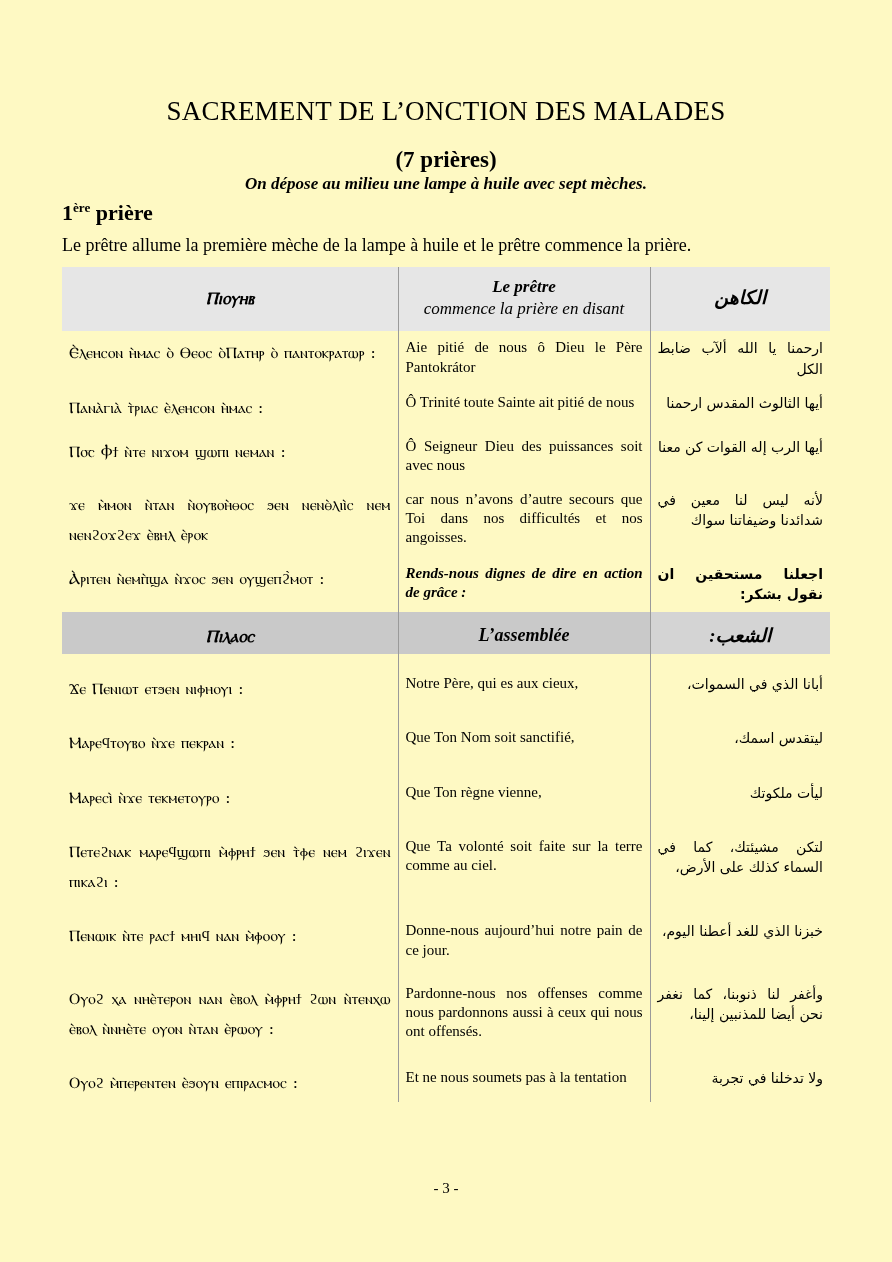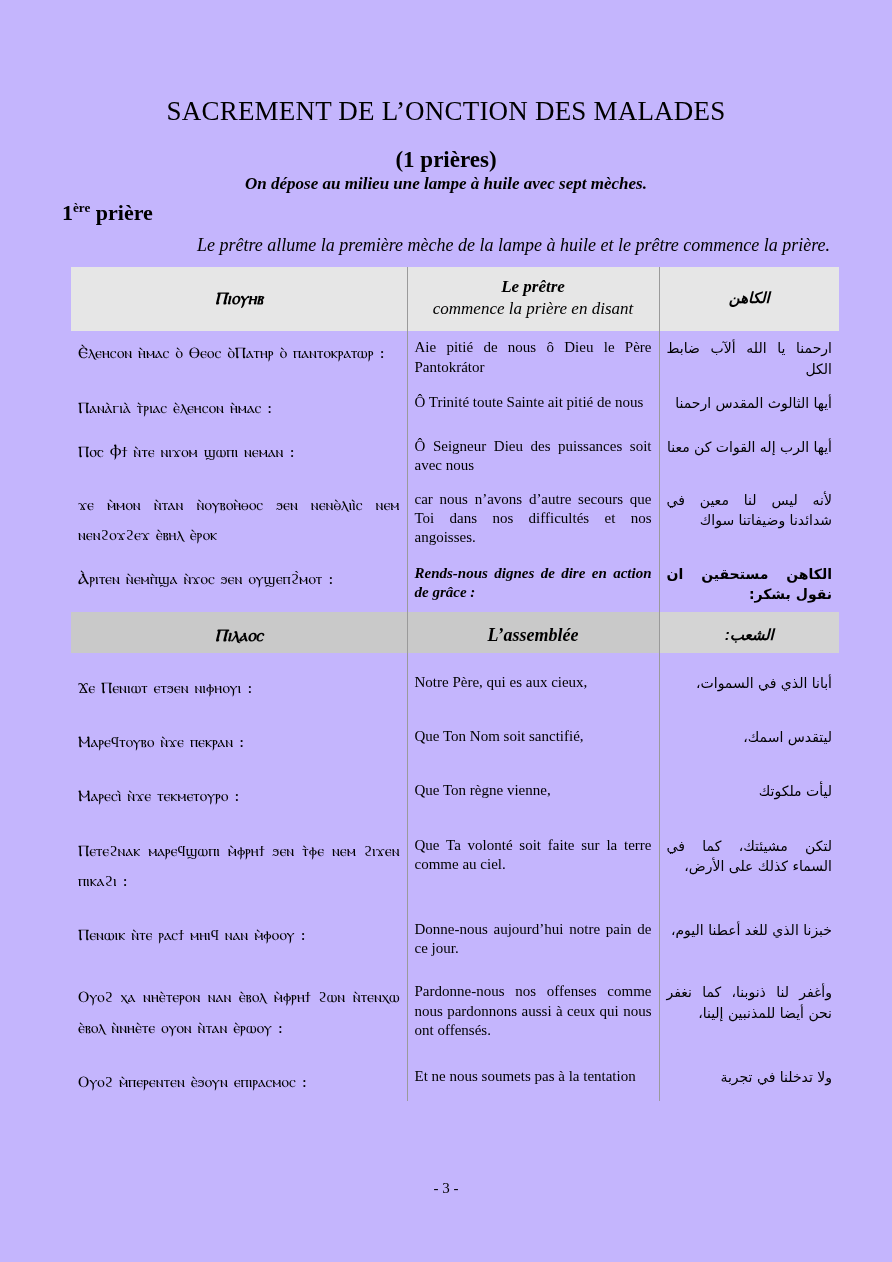--- a/index.html
+++ b/index.html
@@ -4,21 +4,21 @@
 <style>
   html, body {
     margin: 0;
     padding: 0;
     background: #ffffff;
   }
   .page {
     width: 892px;
     height: 1262px;
     position: relative;
-    background: #c4b5fd;
+    background: #fef9c3;
     box-sizing: border-box;
     font-family: "Liberation Serif", "DejaVu Serif", serif;
     color: #000000;
     overflow: hidden;
   }
   .content {
     position: absolute;
     left: 62px;
     top: 0;
     width: 768px;
@@ -54,34 +54,32 @@
     font-weight: bold;
     margin-top: 6px;
     line-height: 1.2;
   }
   .doc-prayer-no sup {
     font-size: 0.6em;
     vertical-align: super;
     font-weight: bold;
   }
   .doc-instruction {
-    text-align: right;
+    text-align: left;
     font-size: 18px;
     margin-top: 7px;
     line-height: 1.25;
-    font-style: italic;
   }
 
   
   table.liturgy {
     border-collapse: collapse;
     width: 768px;
     margin-top: 11px;
     table-layout: fixed;
-    margin-left: 9px;
   }
   table.liturgy col.c-coptic { width: 336px; }
   table.liturgy col.c-french { width: 252px; }
   table.liturgy col.c-arabic { width: 180px; }
 
   table.liturgy td {
     vertical-align: top;
     padding: 6px 7px 7px 7px;
     border-left: 1px solid #9a9a9a;
     border-right: 1px solid #9a9a9a;
@@ -146,24 +144,24 @@
   .arabic {
     font-family: "DejaVu Sans", "Liberation Sans", sans-serif;
     direction: rtl;
     text-align: justify;
     text-align-last: right;
     font-size: 14px;
     line-height: 1.45;
   }
   .arabic.bold { font-weight: bold; }
   .arabic-head {
-    font-family: Liberation Sans, sans-serif;
+    font-family: Liberation Serif, serif;
     direction: rtl;
     text-align: center;
-    font-size: 15px;
+    font-size: 19px;
     font-weight: bold;
     font-style: italic;
     line-height: 1.3;
   }
 
   
   tr.body-row > td { padding-top: 7px; padding-bottom: 7px; }
   tr.body-row.tight > td { padding-top: 20px; padding-bottom: 4px; }
 
   
@@ -176,21 +174,21 @@
     font-size: 15px;
   }
 </style>
 </head>
 <body>
 
 <div class="page">
   <div class="content">
 
     <h1 class="doc-title">SACREMENT DE L’ONCTION DES MALADES</h1>
-    <div class="doc-subtitle">(1 prières)</div>
+    <div class="doc-subtitle">(7 prières)</div>
     <div class="doc-rubric">On dépose au milieu une lampe à huile avec sept mèches.</div>
     <div class="doc-prayer-no"><span>1</span><sup>ère</sup><span> prière</span></div>
     <div class="doc-instruction">Le prêtre allume la première mèche de la lampe à huile et le prêtre commence la prière.</div>
 
     <table class="liturgy">
       <colgroup>
         <col class="c-coptic">
         <col class="c-french">
         <col class="c-arabic">
       </colgroup>
@@ -260,21 +258,21 @@
         </tr>
 
         <tr class="body-row">
           <td class="coptic-cell">
               <div class="coptic">Ⲁ̀ⲣⲓⲧⲉⲛ ⲛ̀ⲉⲙⲡ̀ϣⲁ ⲛ̀ϫⲟⲥ ϧⲉⲛ ⲟⲩϣⲉⲡϩ̀ⲙⲟⲧ :</div>
             </td>
           <td>
               <div class="french bold">Rends-nous dignes de dire en action de grâce :</div>
             </td>
           <td class="arabic-cell">
-              <div class="arabic bold">الكاهن مستحقين ان نقول بشكر:</div>
+              <div class="arabic bold">اجعلنا مستحقين ان نقول بشكر:</div>
             </td>
         </tr>
 
         <tr class="band-dark">
           <td class="coptic-cell">
             <div class="coptic-head">Ⲡⲓⲗⲁⲟⲥ</div>
           </td>
           <td>
             <div class="french-head single">L’assemblée</div>
           </td>

